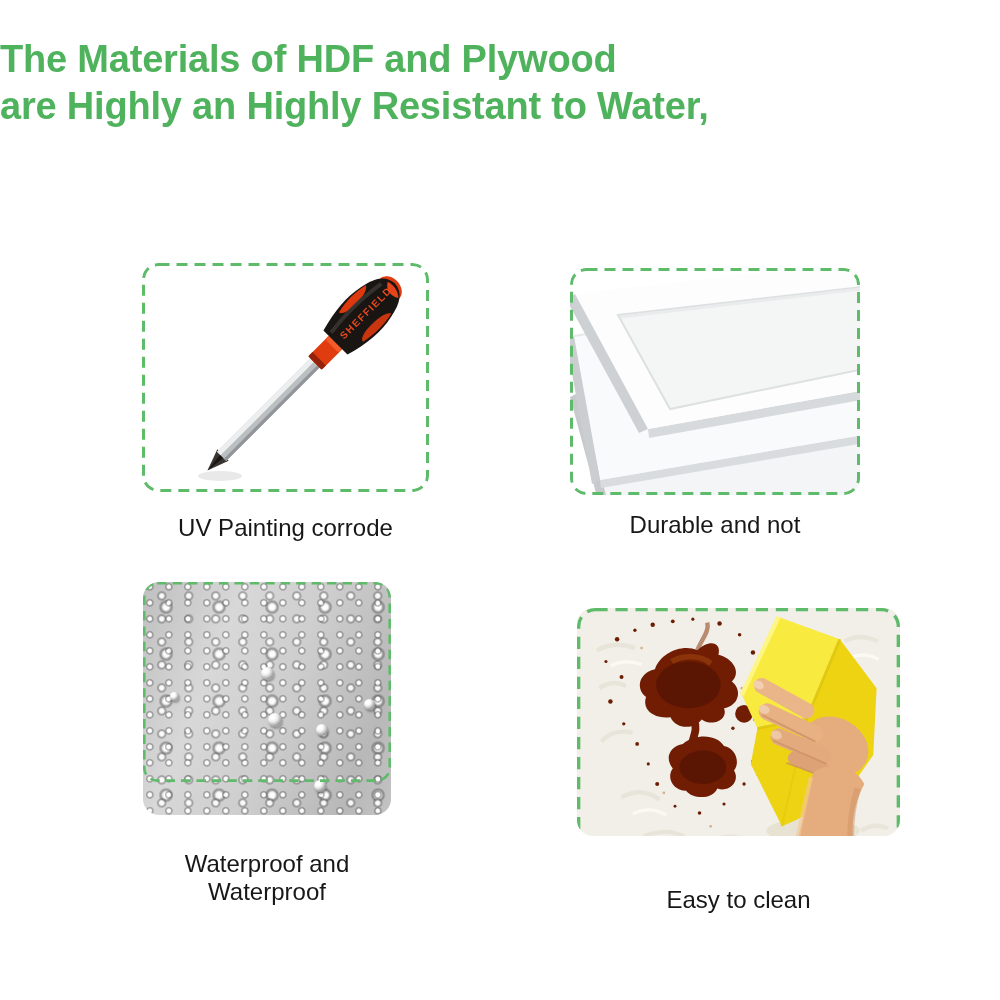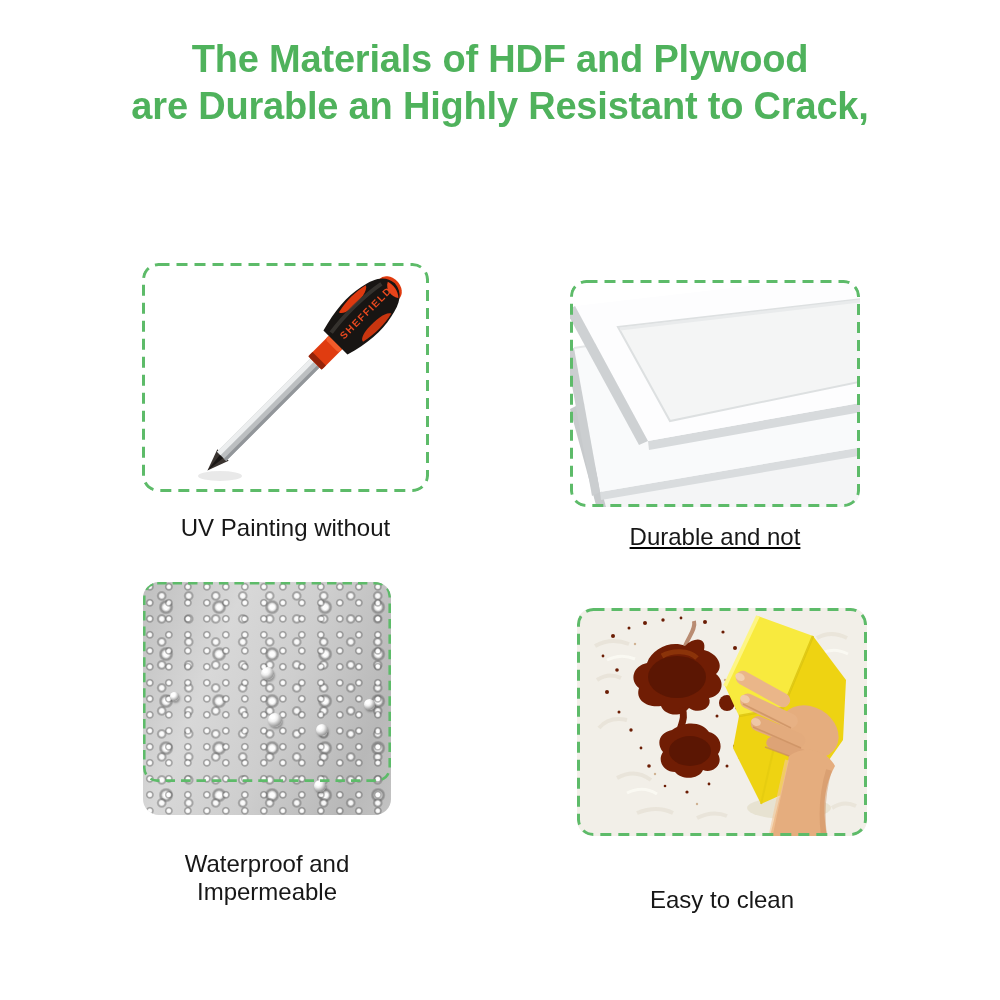--- a/index.html
+++ b/index.html
@@ -1,29 +1,29 @@
 <!DOCTYPE html>
 <html><head>
 <meta charset="utf-8">
 <style>
   html,body{margin:0;padding:0;background:#ffffff;}
   .page{
     position:relative;width:1000px;height:1000px;background:#ffffff;overflow:hidden;
     font-family:"Liberation Sans","DejaVu Sans",sans-serif;
   }
   .title{
-    position:absolute;left:0;right:0;top:36px;text-align:center;
+    position:absolute;left:0;right:0;top:36px;
     font-size:38px;line-height:47px;font-weight:700;color:#4fb25c;letter-spacing:-0.2px;
   }
   .title div{white-space:nowrap;}
   .card{position:absolute;}
   .card-tl{left:142px;top:263px;width:287px;}
-  .card-tr{left:570px;top:280px;width:290px;text-decoration:underline;}
+  .card-tr{left:570px;top:268px;width:290px;}
   .card-bl{left:143px;top:582px;width:248px;}
-  .card-br{left:577px;top:608px;width:290px;}
+  .card-br{left:577px;top:608px;width:323px;}
   .frame{position:relative;border-radius:16px;overflow:hidden;background:#ffffff;}
   .frame-tl{height:229px;}
   .frame-tr{height:227px;}
   .frame-bl{height:233px;}
   .frame-br{height:228px;}
   .frame > svg.art{position:absolute;inset:0;display:block;}
   svg.dash{position:absolute;inset:0;pointer-events:none;}
   .caption{
     margin:0;text-align:center;font-size:24px;line-height:28px;color:#171717;font-weight:400;
   }
@@ -56,21 +56,21 @@
   .d7{left:27px;top:110px;width:9px;height:9px;}
   .d8{left:276px;top:57px;width:10px;height:10px;}
 </style>
 </head>
 <body>
 
 <div class="page">
 
   <header class="title">
     <div>The Materials of HDF and Plywood</div>
-    <div>are Durable an Highly Resistant to Crack,</div>
+    <div>are Highly an Highly Resistant to Water,</div>
   </header>
 
   <section class="card card-tl">
     <div class="frame frame-tl">
       <svg class="art" viewBox="0 0 287 229">
         <rect width="287" height="229" fill="#ffffff"></rect>
         <ellipse cx="78" cy="213" rx="22" ry="5" fill="#e3e3e3" opacity="0.8"></ellipse>
         <g transform="translate(69,204) rotate(45)">
 
           <path d="M0,5 L-8,-17 L8,-17 Z" fill="#3a3430"></path>
@@ -94,21 +94,21 @@
           <path d="M-10,-180 C-13,-200 -13,-230 -9,-250" stroke="#3b3734" stroke-width="4" fill="none" opacity="0.85"></path>
 
           <text transform="translate(4,-184) rotate(-90)" font-size="10" font-weight="bold" fill="#e8491f" letter-spacing="1.5" font-family="Liberation Sans, DejaVu Sans, sans-serif">SHEFFIELD</text>
         </g>
       </svg>
       <svg class="dash" viewBox="0 0 287 229">
         <rect x="1.5" y="1.5" width="284" height="226" rx="15" fill="none" stroke="#5dbb69" stroke-width="3" stroke-dasharray="11 7"></rect>
       </svg>
     </div>
     <p class="caption cap-tl">
-      <span>UV Painting without</span>
+      <span>UV Painting corrode</span>
     </p>
   </section>
 
   <section class="card card-tr">
     <div class="frame frame-tr">
       <svg class="art" viewBox="0 0 290 227">
         <rect width="290" height="227" fill="#ffffff"></rect>
 
         <polygon points="8,125 352,64 376,225 52,285" fill="#f4f5f6"></polygon>
         <polygon points="8,125 52,285 43,288 0,129" fill="#c7cacc"></polygon>
@@ -144,21 +144,21 @@
       <span class="drop d5"></span>
       <span class="drop d6"></span>
       <span class="drop d7"></span>
       <span class="drop d8"></span>
       <svg class="dash" viewBox="0 0 289 233">
         <rect x="1.5" y="1.5" width="286" height="230" rx="15" fill="none" stroke="#5dbb69" stroke-width="3" stroke-dasharray="11 7"></rect>
       </svg>
     </div>
     <p class="caption cap-bl">
       <span>Waterproof and</span>
-      <span>Impermeable</span>
+      <span>Waterproof</span>
     </p>
   </section>
 
   <section class="card card-br">
     <div class="frame frame-br">
       <svg class="art" viewBox="0 0 290 228">
         <rect width="290" height="228" fill="#f2efe8"></rect>
 
         <g stroke="#e7e2d6" stroke-width="4" fill="none" opacity="0.8">
           <path d="M18,38 q16,-9 34,-2"></path>

